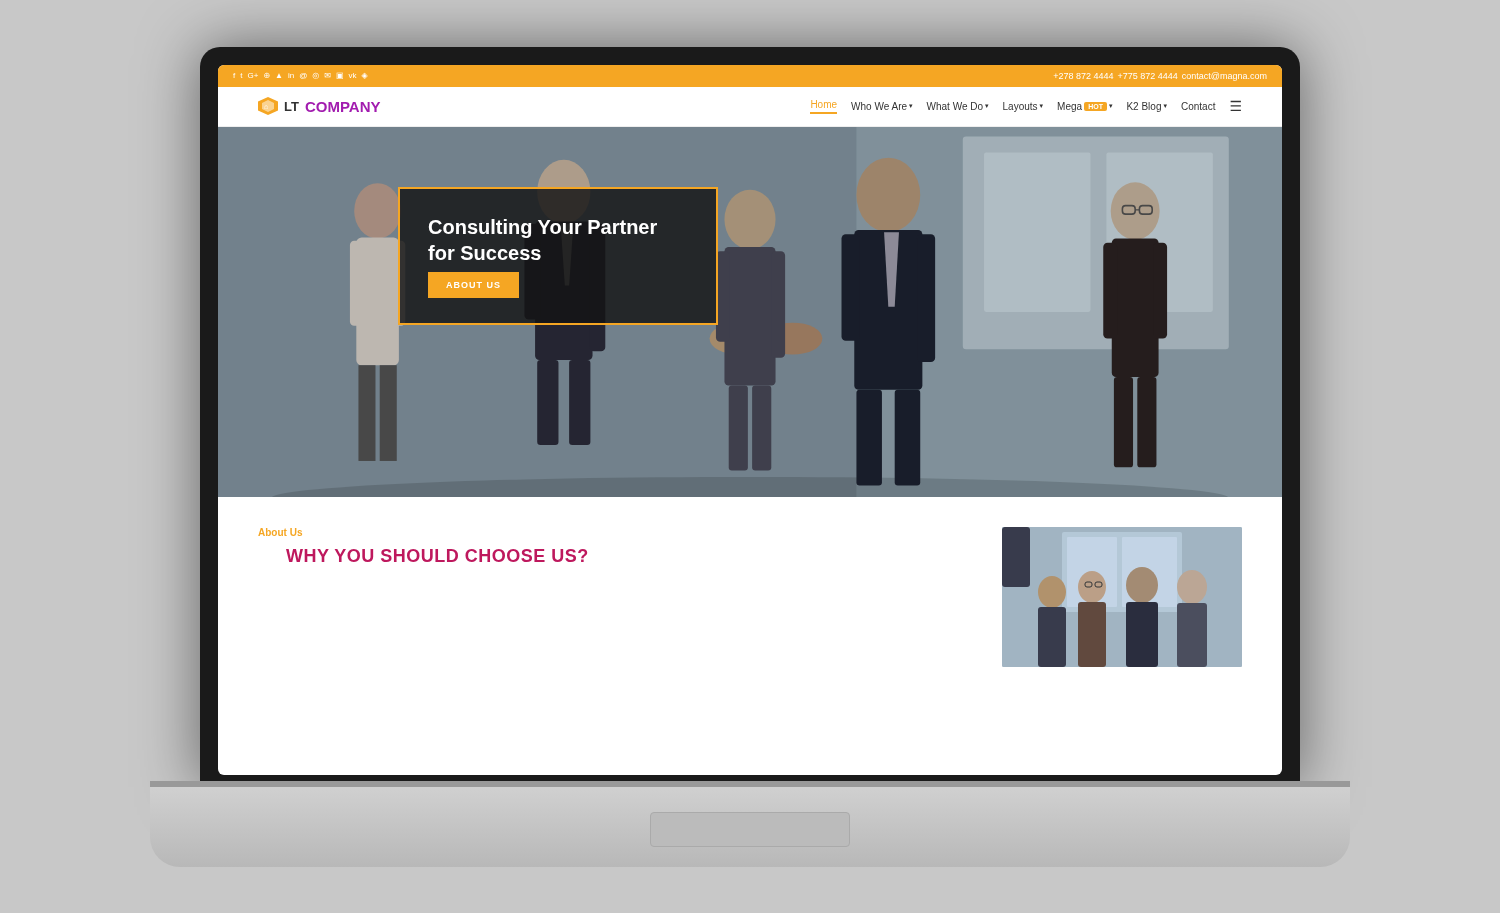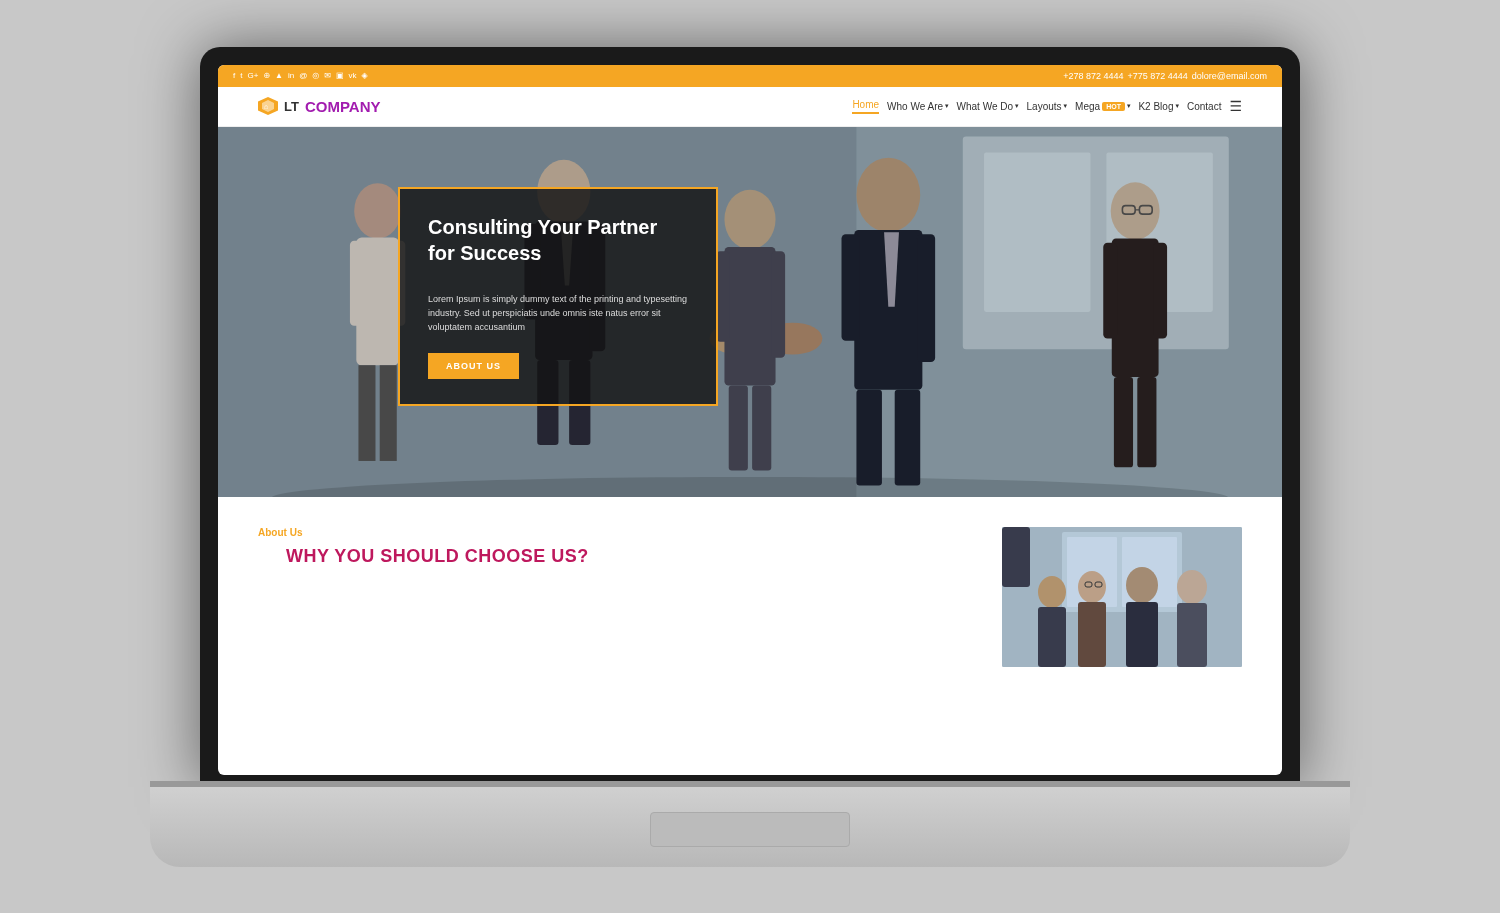--- a/index.html
+++ b/index.html
@@ -112,21 +112,21 @@
       align-items: center;
       justify-content: center;
     }
 
     .logo-lt { color: #333; font-weight: bold; font-size: 13px; text-align: center; }
     .logo-company { color: #a21caf; font-weight: bold; font-size: 15px; }
 
     .nav-links {
       display: flex;
       align-items: center;
-      gap: 8px;
+      gap: 14px;
       font-size: 10px;
       color: #333;
       justify-content: flex-end;
     }
 
     .nav-links .active { color: #f5a623; border-bottom: 2px solid #f5a623; padding-bottom: 2px; }
     .nav-link { cursor: pointer; display: flex; align-items: center; gap: 2px; }
     .nav-arrow { font-size: 7px; }
 
     .mega-badge {
@@ -163,21 +163,21 @@
       background: rgba(20,20,20,0.82);
       border: 2px solid #f5a623;
       padding: 25px 28px;
       color: #fff;
     }
 
     .hero-title {
       font-size: 20px;
       font-weight: bold;
       line-height: 1.3;
-      margin-bottom: 26px;
+      margin-bottom: 6px;
     }
 
     .hero-desc {
       font-size: 9px;
       line-height: 1.6;
       color: #ddd;
       margin-bottom: 18px;
     }
 
     .hero-btn {
@@ -261,21 +261,21 @@
           <span class="social-icon">@</span>
           <span class="social-icon">◎</span>
           <span class="social-icon">✉</span>
           <span class="social-icon">▣</span>
           <span class="social-icon">vk</span>
           <span class="social-icon">◈</span>
         </div>
         <div class="top-bar-contact">
           <span>+278 872 4444</span>
           <span>+775 872 4444</span>
-          <span>dolore@email.com</span>
+          <span>contact@magna.com</span>
         </div>
       </div>
 
       <nav class="navbar">
         <div class="logo">
           <div class="logo-icon">
             <svg width="14" height="14" viewBox="0 0 14 14">
               <polygon points="7,1 13,4 13,10 7,13 1,10 1,4" fill="#fff" opacity="0.5"></polygon>
               <text x="3" y="10" font-size="7" fill="#fff" font-weight="bold">⌂</text>
             </svg>
@@ -387,21 +387,20 @@
               <rect x="22" y="196" width="18" height="85" fill="#2a2020" rx="3"></rect>
               <rect x="44" y="196" width="18" height="85" fill="#2a2020" rx="3"></rect>
             </g>
 
             <rect width="1000" height="370" fill="rgba(20,20,20,0.2)"></rect>
           </svg>
         </div>
 
         <div class="hero-text-box">
           <div class="hero-title">Consulting Your Partner for Success</div>
-          <div class="hero-desc">Lorem Ipsum is simply dummy text of the printing and typesetting industry. Sed ut perspiciatis unde omnis iste natus error sit voluptatem accusantium</div>
           <button class="hero-btn">ABOUT US</button>
         </div>
       </div>
 
       <div class="about-section">
         <div class="about-text">
           <div class="about-label">About Us</div>
           <div class="about-heading">WHY YOU SHOULD CHOOSE US?</div>
         </div>
         <div class="about-image">

